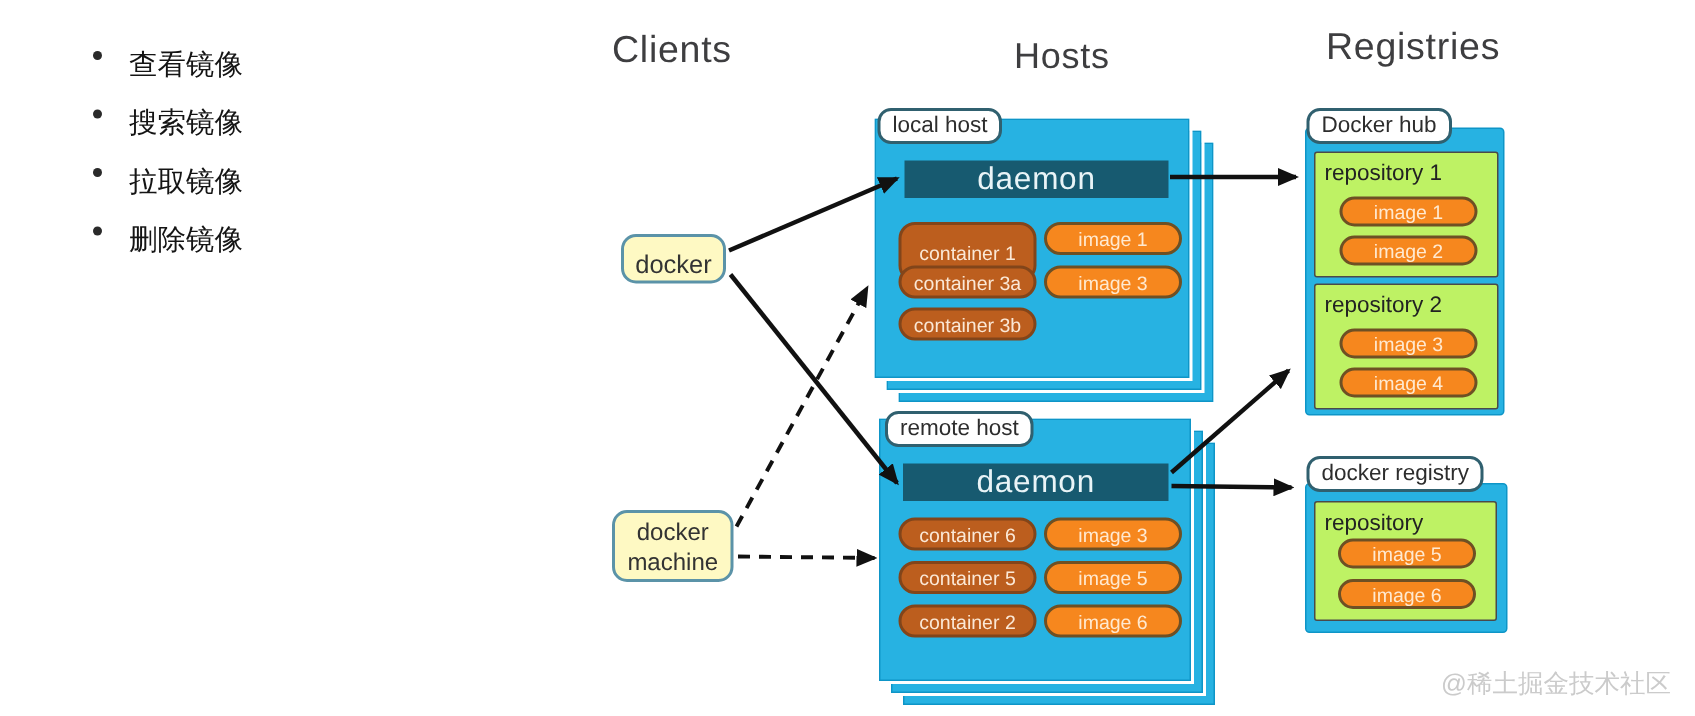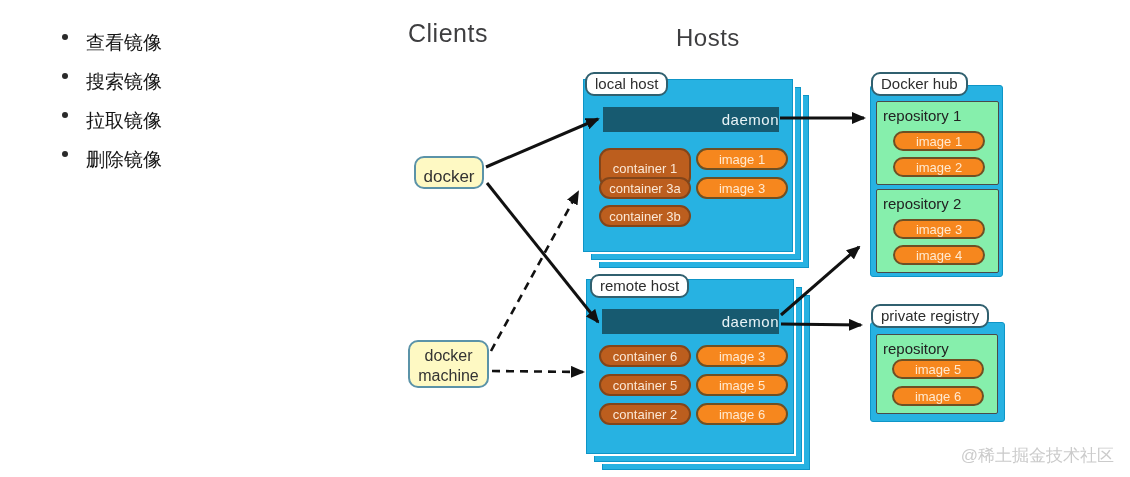--- a/index.html
+++ b/index.html
@@ -25,32 +25,32 @@
                 display:flex; flex-direction:column; align-items:center; justify-content:flex-end;
                 font-size:17px; color:#333; z-index:2; line-height:1.25; }
   #docker-box { left:414px; top:156px; width:70px; height:33px; }
   #docker-machine-box { left:408px; top:340px; width:81px; height:48px; font-size:16px; }
 
   
   .stack-layer { position:absolute; background:#27b2e2; border:1px solid #0e95c7;
                  outline:2px solid #ffffff; z-index:1; }
   .chip { position:absolute; background:#fff; border:2px solid #30606f; border-radius:9px;
           font-size:15px; color:#2d2d2d; padding:1px 8px 2px 8px; z-index:3; white-space:nowrap; }
-  .daemon { position:absolute; background:#175a70; color:#e9f4f7; font-size:15px;
-            display:flex; align-items:center; justify-content:flex-end; letter-spacing:0.5px; }
+  .daemon { position:absolute; background:#175a70; color:#e9f4f7; font-size:21px;
+            display:flex; align-items:center; justify-content:center; letter-spacing:0.5px; }
   .pill { position:absolute; border-radius:11px; border:2px solid #6e4a1c; color:#ffffff;
           font-size:13px; display:flex; align-items:center; justify-content:center;
           white-space:nowrap; }
   .container-pill { background:#bc5e1e; border-color:#82451a; color:#fbe8d6; }
   .image-pill { background:#f6871e; border-color:#6e5024; color:#ffe9d0; }
 
   
   .registry-box { position:absolute; background:#27b2e2; border:1px solid #0e95c7;
                   border-radius:3px; z-index:1; }
-  .repo { position:absolute; background:#86efac; border:1px solid #4a4a4a; border-radius:2px; }
+  .repo { position:absolute; background:#bef264; border:1px solid #4a4a4a; border-radius:2px; }
   .repo-name { position:absolute; left:6px; top:5px; font-size:15px; color:#222; }
 
   
   svg.arrows { position:absolute; left:0; top:0; z-index:4; pointer-events:none; }
 
   
   .watermark { position:absolute; right:16px; bottom:10px; font-size:17px; color:#cbcbcb; }
 </style>
 </head>
 <body>
@@ -59,20 +59,21 @@
 
   <ul class="notes">
     <li><span class="bullet"></span><span>查看镜像</span></li>
     <li><span class="bullet"></span><span>搜索镜像</span></li>
     <li><span class="bullet"></span><span>拉取镜像</span></li>
     <li><span class="bullet"></span><span>删除镜像</span></li>
   </ul>
 
   <div class="col-header" id="h-clients">Clients</div>
   <div class="col-header" id="h-hosts">Hosts</div>
+  <div class="col-header" id="h-registries">Registries</div>
 
   <div class="client-box" id="docker-box">
     <span>docker</span>
   </div>
   <div class="client-box" id="docker-machine-box">
     <span>docker</span>
     <span>machine</span>
   </div>
 
   <div class="stack-layer" style="left:599px;top:95px;width:210px;height:173px;"></div>
@@ -118,21 +119,21 @@
   </div>
   <div class="chip" style="left:871px;top:72px;">Docker hub</div>
 
   <div class="registry-box" style="left:870px;top:322px;width:135px;height:100px;">
     <div class="repo" style="left:5px;top:11px;width:122px;height:80px;">
       <div class="repo-name">repository</div>
       <div class="pill image-pill" style="left:15px;top:24px;width:92px;height:20px;">image 5</div>
       <div class="pill image-pill" style="left:15px;top:51px;width:92px;height:20px;">image 6</div>
     </div>
   </div>
-  <div class="chip" style="left:871px;top:304px;">private registry</div>
+  <div class="chip" style="left:871px;top:304px;">docker registry</div>
 
   <svg class="arrows" width="1130" height="477" viewBox="0 0 1130 477">
     <defs>
       <marker id="ah" markerUnits="userSpaceOnUse" markerWidth="14" markerHeight="12" refX="12" refY="6" orient="auto">
         <path d="M0,0 L14,6 L0,12 Z" fill="#111"></path>
       </marker>
     </defs>
     <line x1="486" y1="167" x2="598" y2="119" stroke="#111" stroke-width="3" marker-end="url(#ah)"></line>
     <line x1="487" y1="183" x2="598" y2="322" stroke="#111" stroke-width="3" marker-end="url(#ah)"></line>
     <line x1="491" y1="351" x2="578" y2="192" stroke="#111" stroke-width="2.6" stroke-dasharray="8 6" marker-end="url(#ah)"></line>

